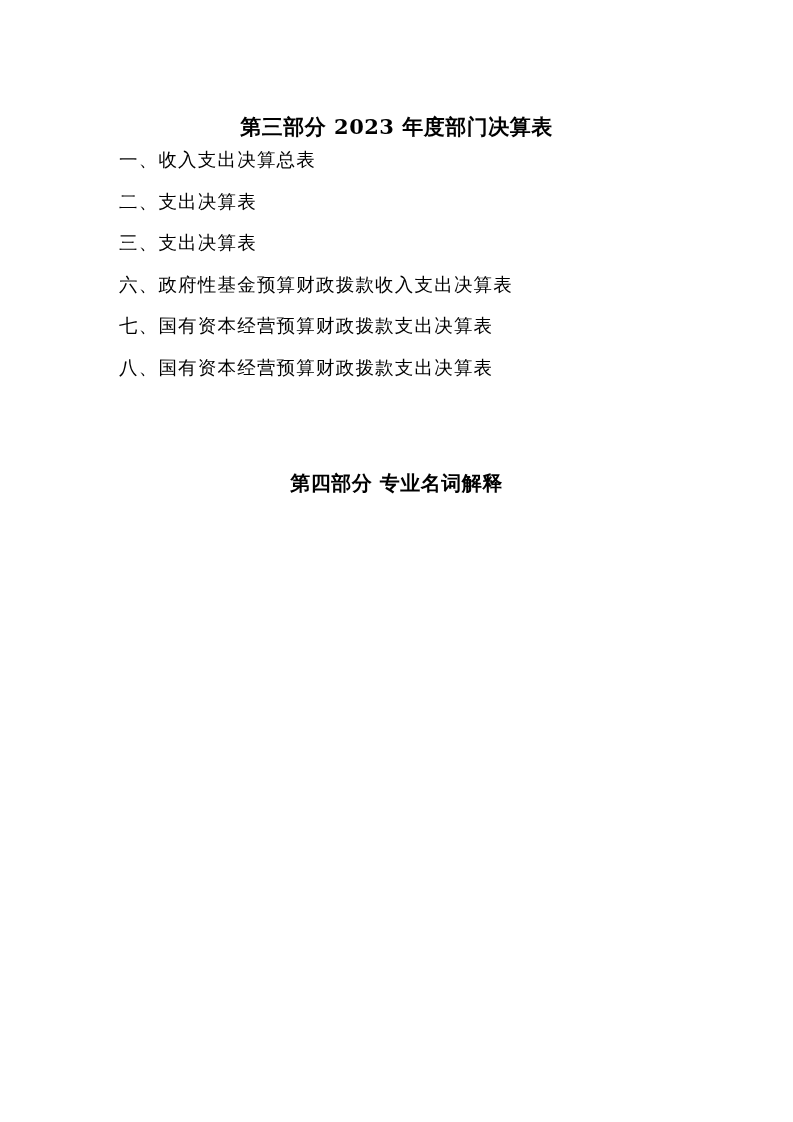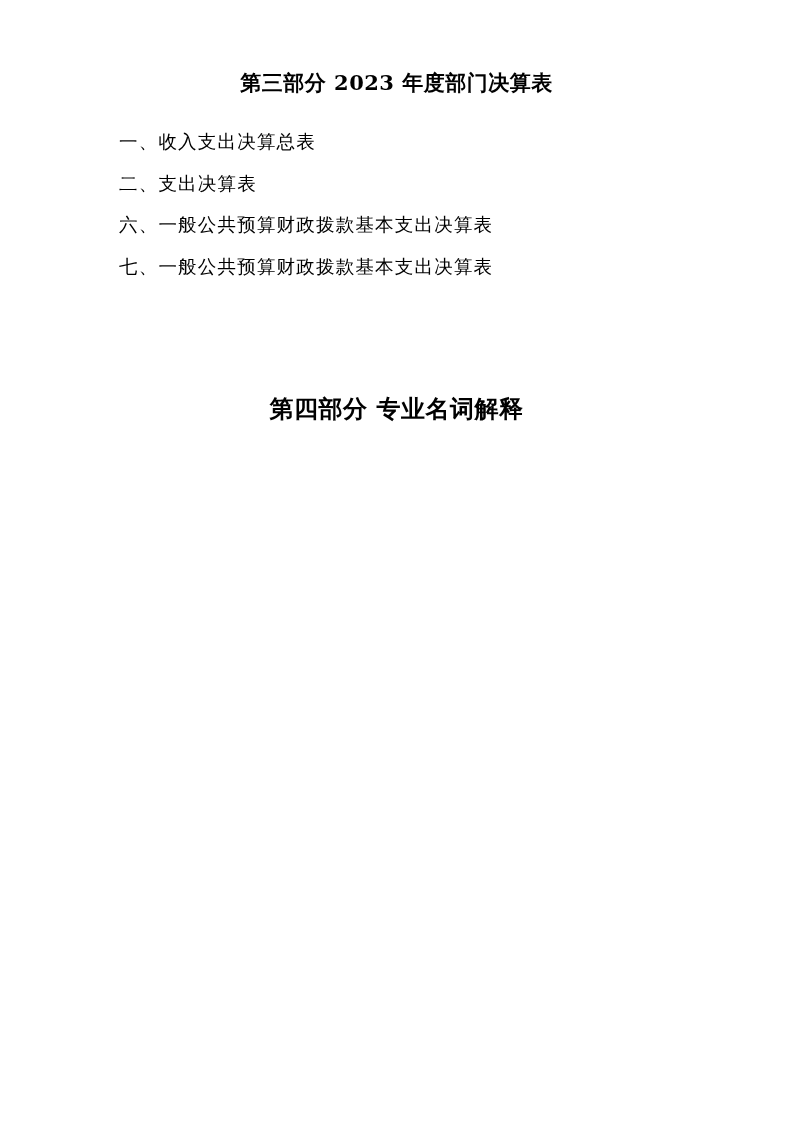--- a/index.html
+++ b/index.html
@@ -23,50 +23,52 @@
     padding: 0 92px;
   }
   .section-heading {
     text-align: center;
     font-weight: bold;
     font-size: 21px;
     letter-spacing: 0.5px;
     line-height: 1.4;
   }
   #heading-part3 {
-    margin-top: 68px;
+    margin-top: 112px;
   }
   .toc-list {
-    margin-top: 36px;
+    margin-top: 10px;
     list-style: none;
     padding: 0;
   }
   .toc-item {
     font-size: 18.5px;
     line-height: 1.0;
     margin-bottom: 23px;
     letter-spacing: 1.2px;
     padding-left: 27px;
     white-space: nowrap;
   }
   #heading-part4 {
-    margin-top: 116px;
-    font-size: 24px;
+    margin-top: 92px;
+    font-size: 20px;
     letter-spacing: 0.5px;
   }
 </style>
 </head>
 <body>
 
 <div class="page">
 
   <div class="section-heading" id="heading-part3">第三部分   2023 年度部门决算表</div>
 
   <ul class="toc-list">
     <li class="toc-item">一、收入支出决算总表</li>
     <li class="toc-item">二、支出决算表</li>
-    <li class="toc-item">六、一般公共预算财政拨款基本支出决算表</li>
-    <li class="toc-item">七、一般公共预算财政拨款基本支出决算表</li>
+    <li class="toc-item">三、支出决算表</li>
+    <li class="toc-item">六、政府性基金预算财政拨款收入支出决算表</li>
+    <li class="toc-item">七、国有资本经营预算财政拨款支出决算表</li>
+    <li class="toc-item">八、国有资本经营预算财政拨款支出决算表</li>
   </ul>
 
   <div class="section-heading" id="heading-part4">第四部分 专业名词解释</div>
 
 </div>
 
 </body></html>

